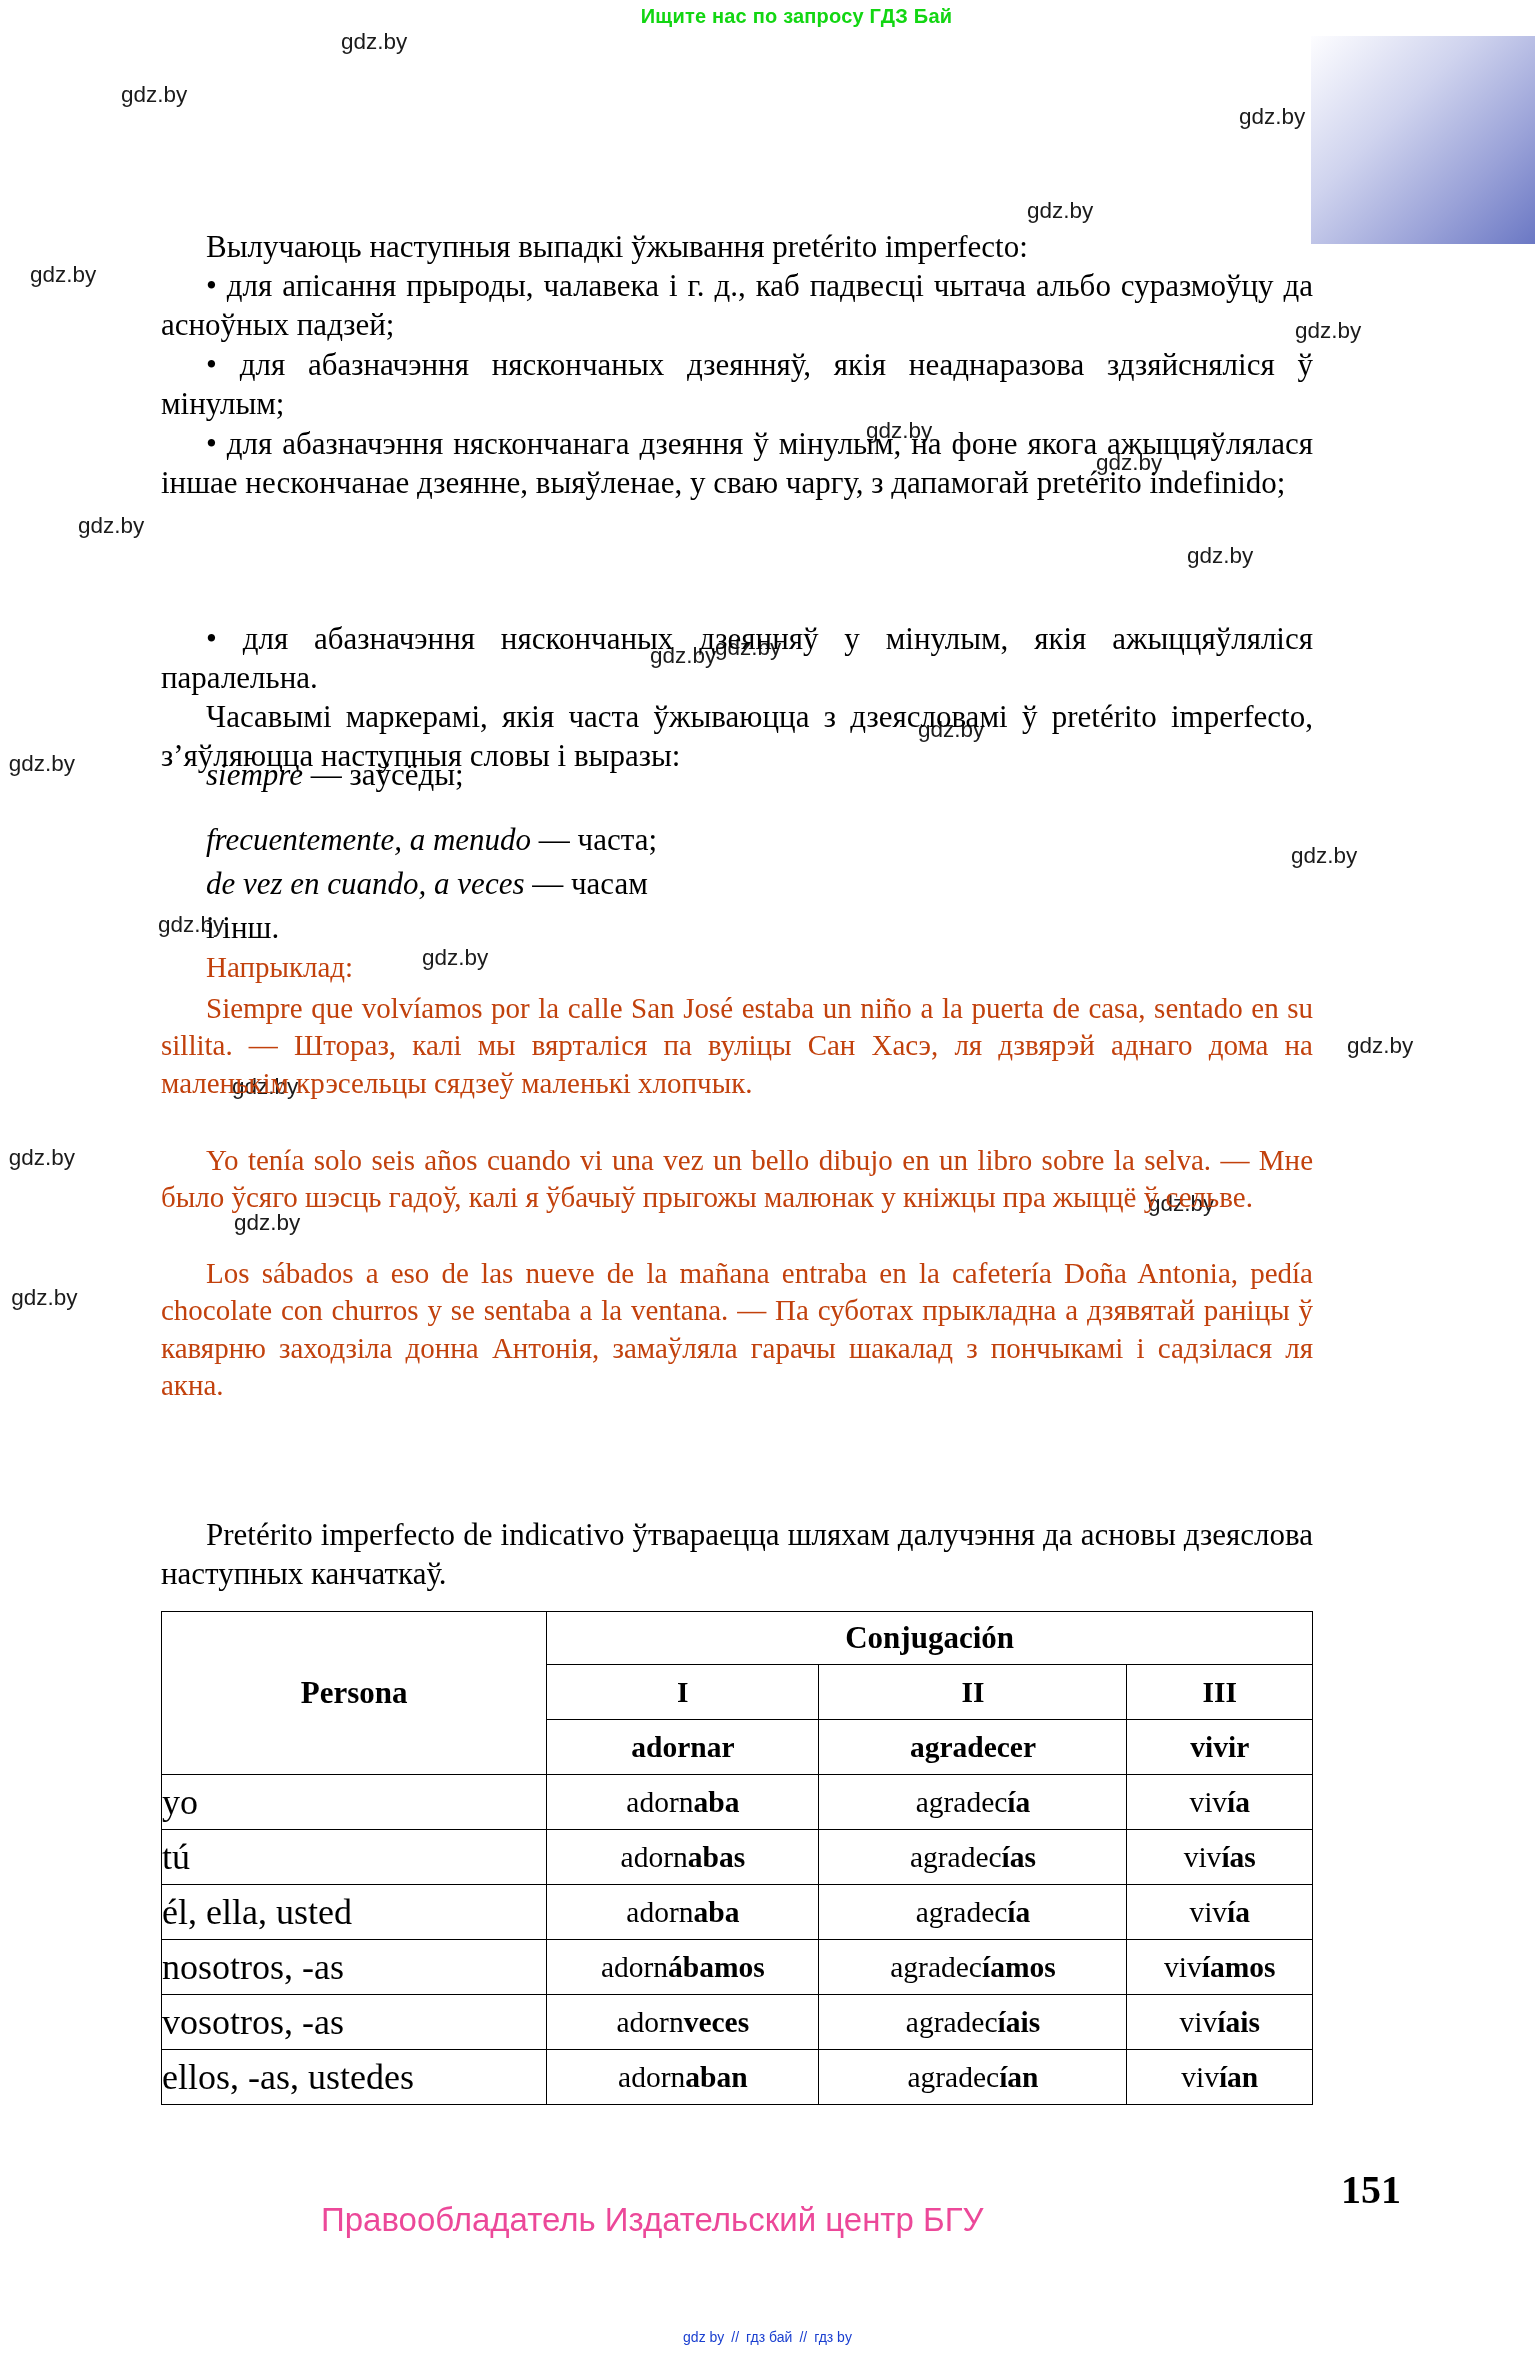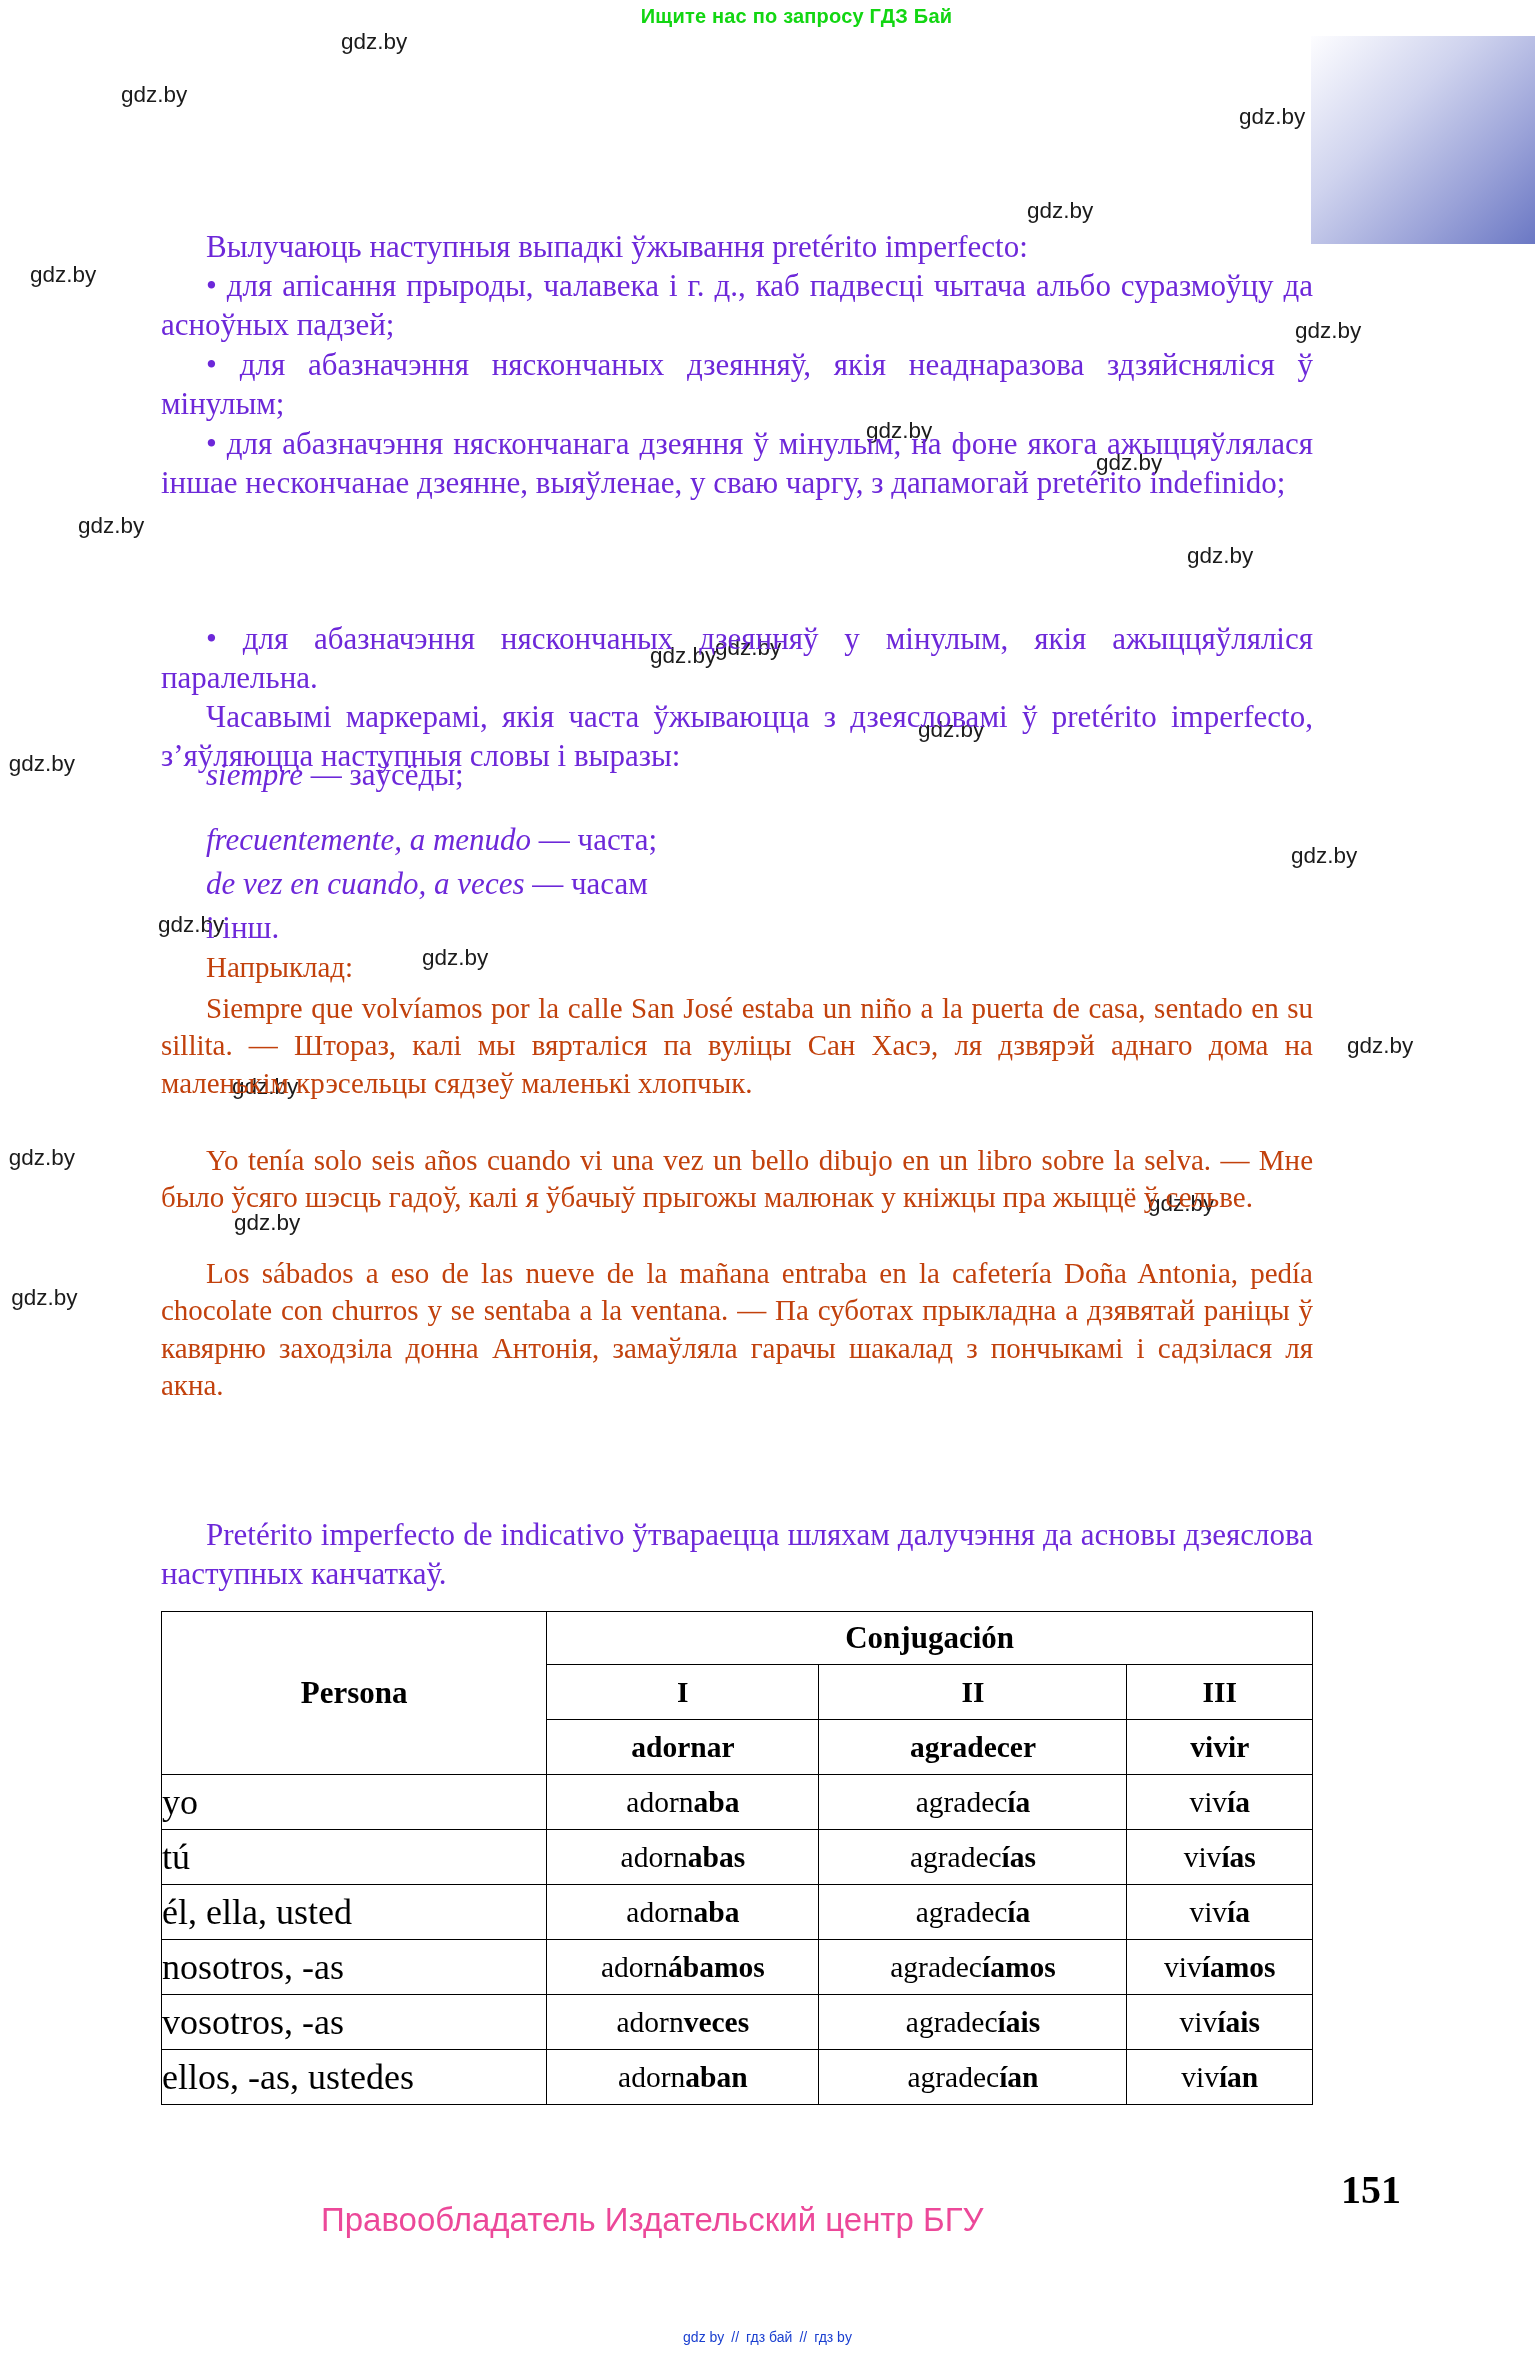--- a/index.html
+++ b/index.html
@@ -58,21 +58,21 @@
     top: 0;
     width: 1535px;
   }
 
   .serif-block {
     position: absolute;
     font-family: "Liberation Serif", serif;
     font-size: 31px;
     line-height: 1.268;
     text-align: justify;
-    color: #6d28d9;
+    color: #000000;
   }
   .sans-block {
     position: absolute;
     font-family: Liberation Serif, serif;
     font-size: 29px;
     line-height: 1.29;
     text-align: justify;
     color: #c2410c;
   }
   .indent { text-indent: 45px; }

